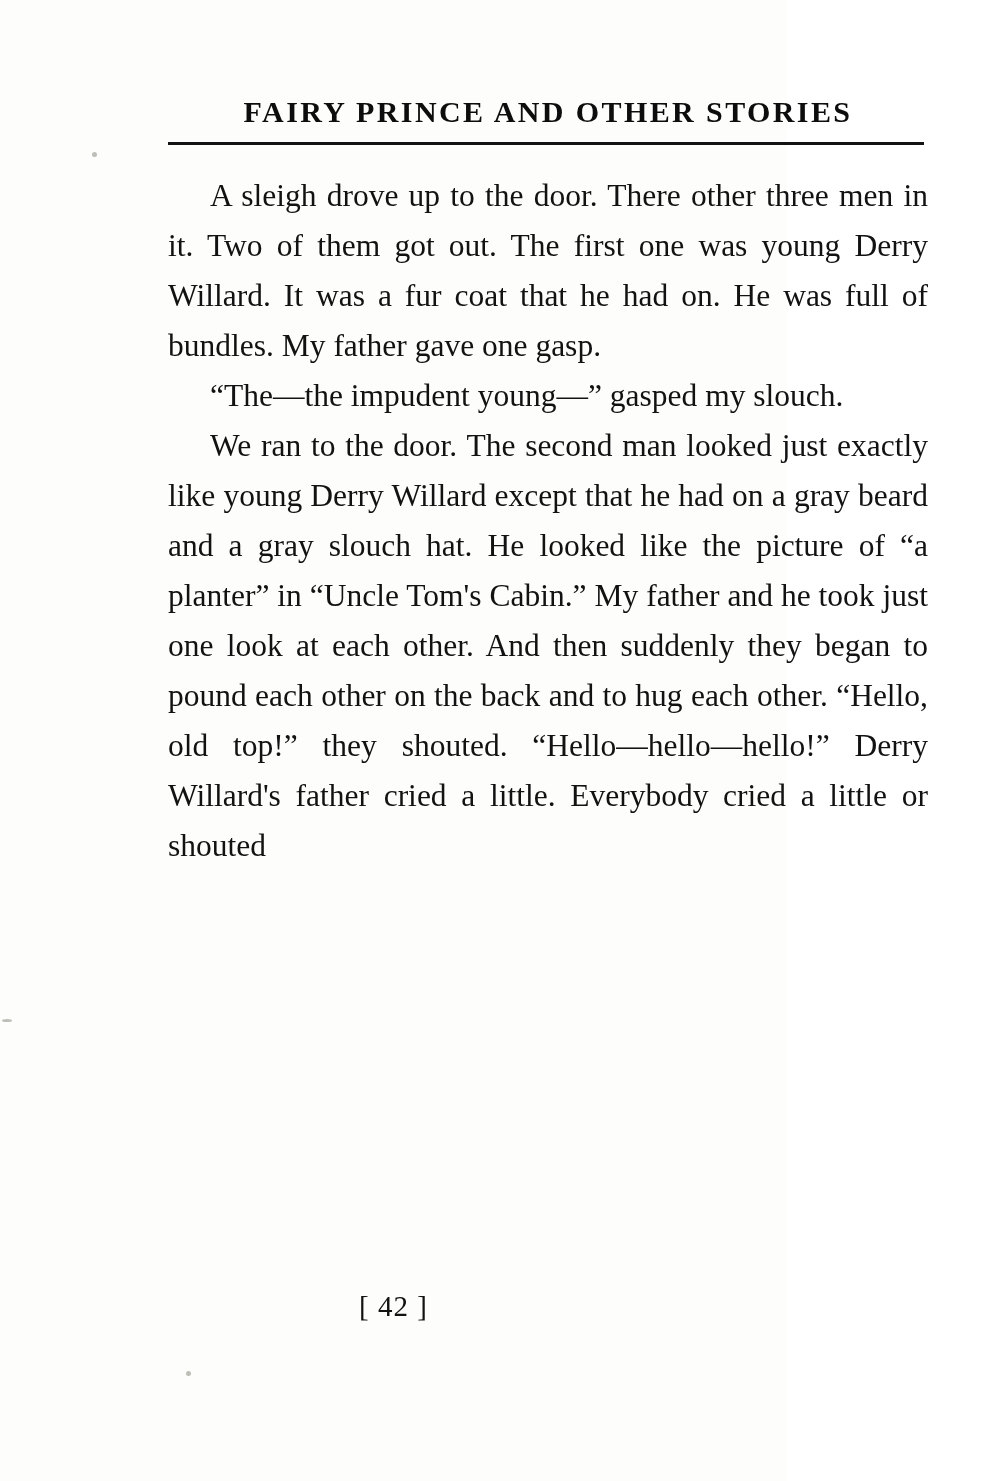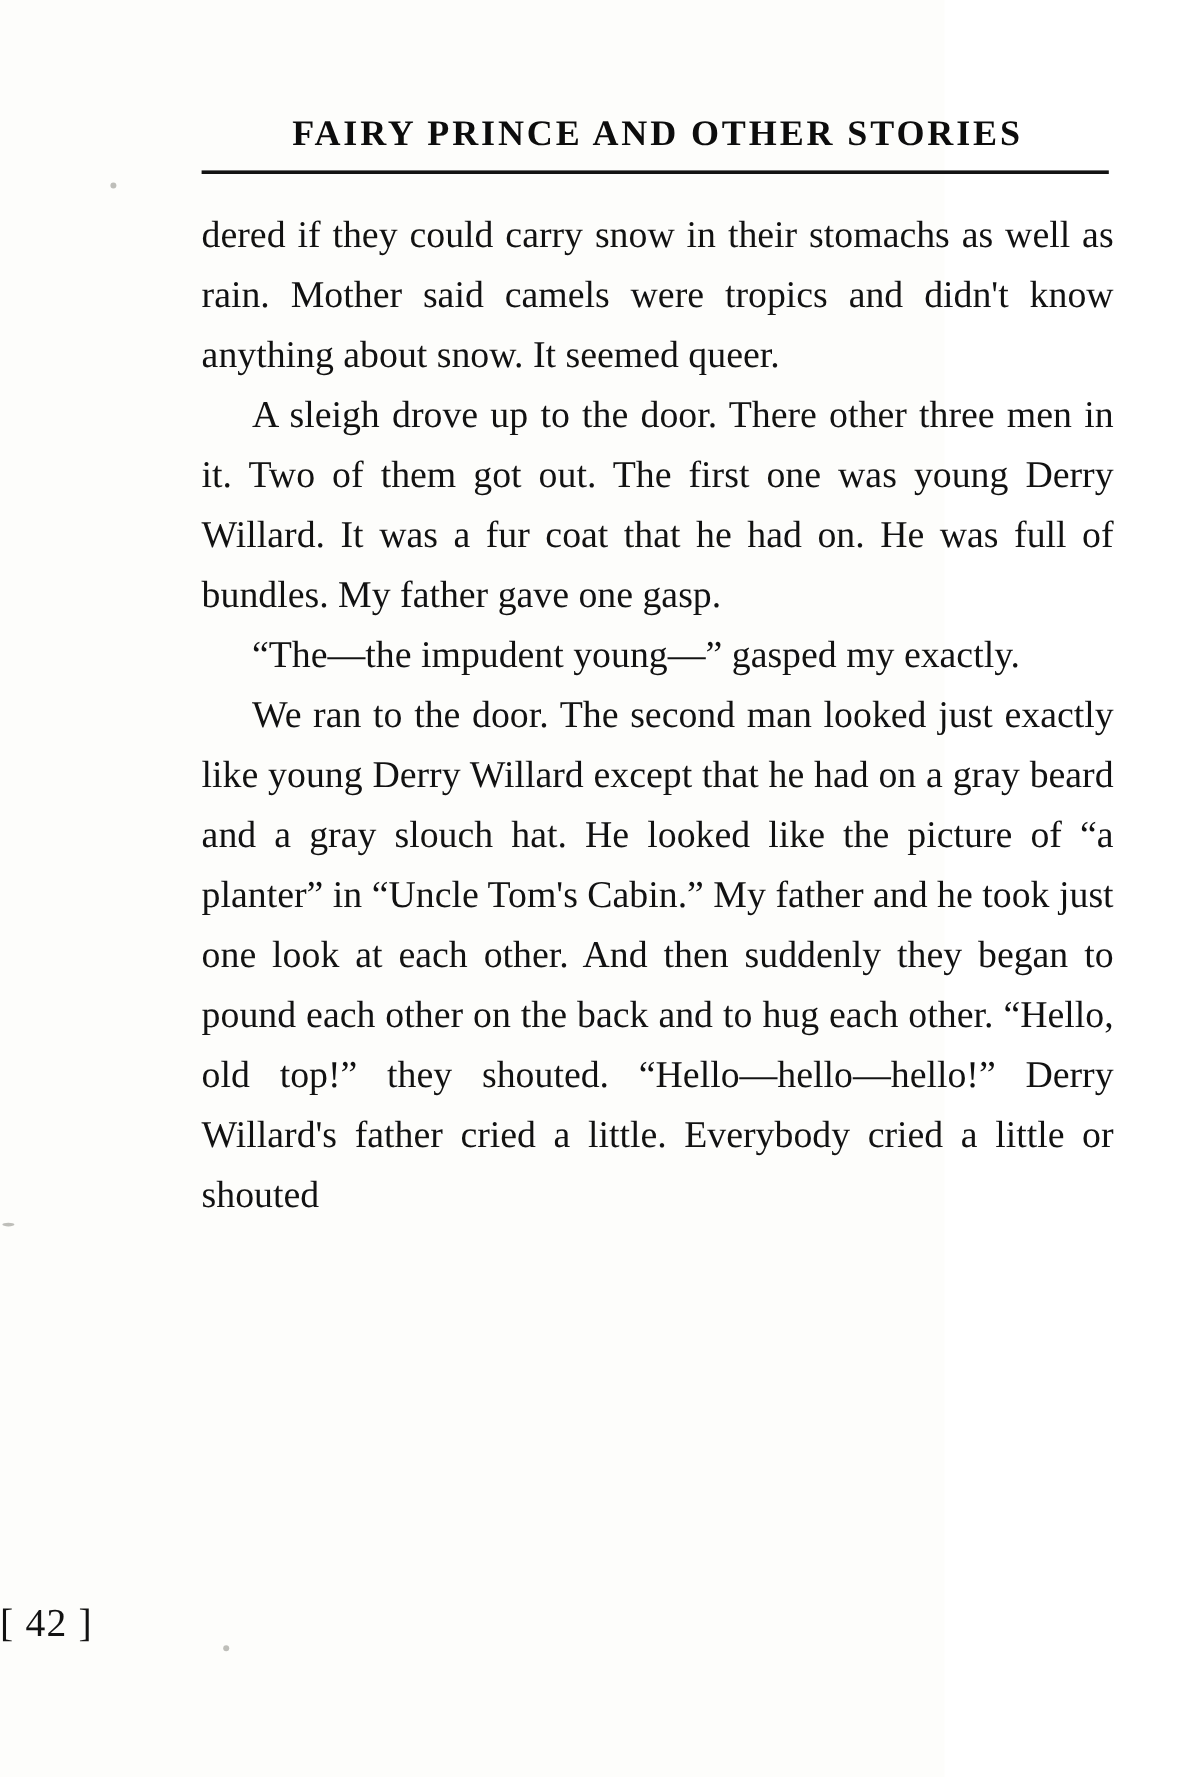--- a/index.html
+++ b/index.html
@@ -82,45 +82,44 @@
     content: "";
     display: inline-block;
     width: 100%;
   }
 
   .folio {
     position: absolute;
     left: 0;
     right: 0;
     top: 1290px;
-    font-size: 33px;
+    text-align: center;
+    font-size: 29px;
     letter-spacing: 1px;
     color: #121212;
-    margin-top: 45px;
   }
 </style>
 </head>
 <body>
 
 <div class="page">
 
   <span class="speck s1"></span>
   <span class="speck s2"></span>
   <span class="speck s3"></span>
 
   <div class="content">
 
     <div class="running-head">FAIRY PRINCE AND OTHER STORIES</div>
 
     <div class="rule"></div>
 
     <div class="body-text">
-      <p class="no-indent">dered if they could carry snow in their stomachs as well as rain. Mother said camels were tropics and didn't know anything about snow.   It seemed queer.</p>
       <p>A sleigh drove up to the door. There other three men in it.   Two of them got out.   The first one was young Derry Willard.   It was a fur coat that he had on.   He was full of bundles.   My father gave one gasp.</p>
-      <p>“The—the impudent young—” gasped my exactly.</p>
+      <p>“The—the impudent young—” gasped my slouch.</p>
       <p>We ran to the door.   The second man looked just exactly like young Derry Willard except that he had on a gray beard and a gray slouch hat.   He looked like the picture of “a planter” in “Uncle Tom's Cabin.”   My father and he took just one look at each other. And then suddenly they began to pound each other on the back and to hug each other. “Hello, old top!” they shouted.   “Hello—hello—hello!” Derry Willard's father cried a little.   Everybody cried a little or shouted</p>
     </div>
 
   </div>
 
   <div class="folio">[ 42 ]</div>
 
 </div>
 
 </body></html>

